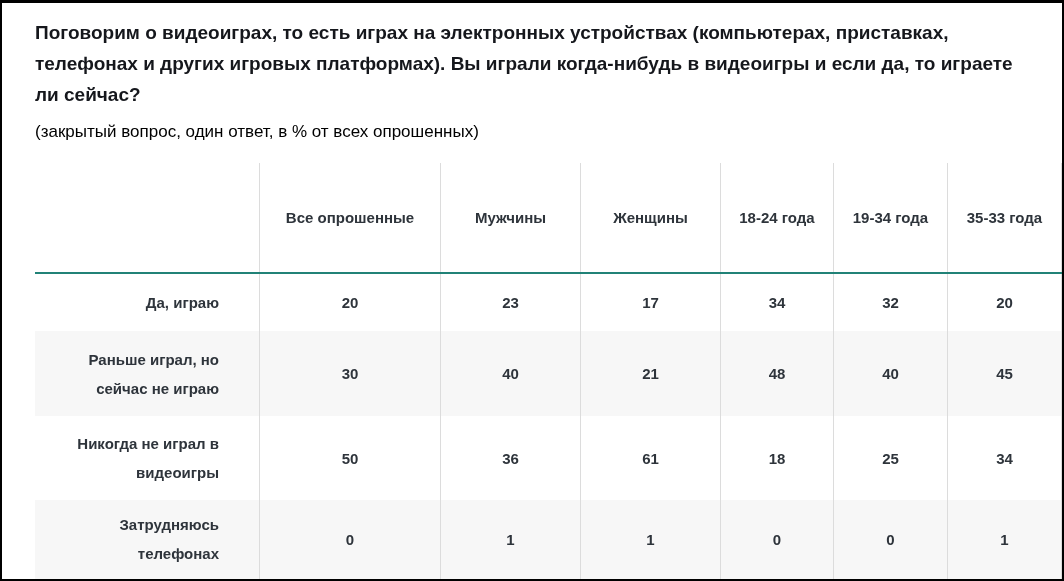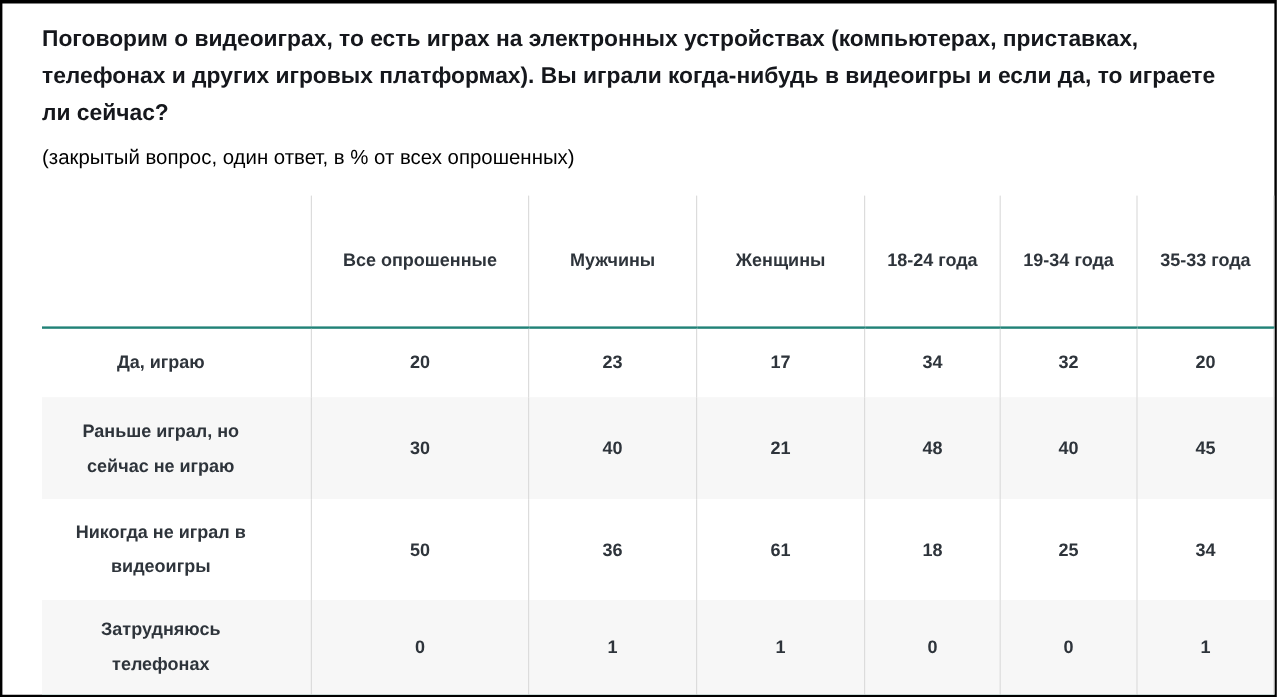--- a/index.html
+++ b/index.html
@@ -50,21 +50,21 @@
   thead th:nth-child(1){ width:196px; }
   thead th:nth-child(2){ width:152px; }
   thead th:nth-child(3){ width:111px; }
   thead th:nth-child(4){ width:111px; }
   thead th:nth-child(5){ width:84px;  }
   thead th:nth-child(6){ width:85px;  }
   thead th:nth-child(7){ width:85px;  }
   thead th:nth-child(8){ width:73px;  }
   thead th:nth-child(9){ width:107px; }
   tbody th {
-    text-align:center;
+    text-align:right;
     padding:0 40px 0 14px;
     line-height:29px;
   }
   tbody td { text-align:center; }
   tbody tr:nth-child(odd)  { background:#ffffff; }
   tbody tr:nth-child(even) { background:#f7f7f7; }
   tbody tr:nth-child(1){ height:58px; }
   tbody tr:nth-child(2){ height:85px; }
   tbody tr:nth-child(3){ height:84px; }
   tbody tr:nth-child(4){ height:80px; }

